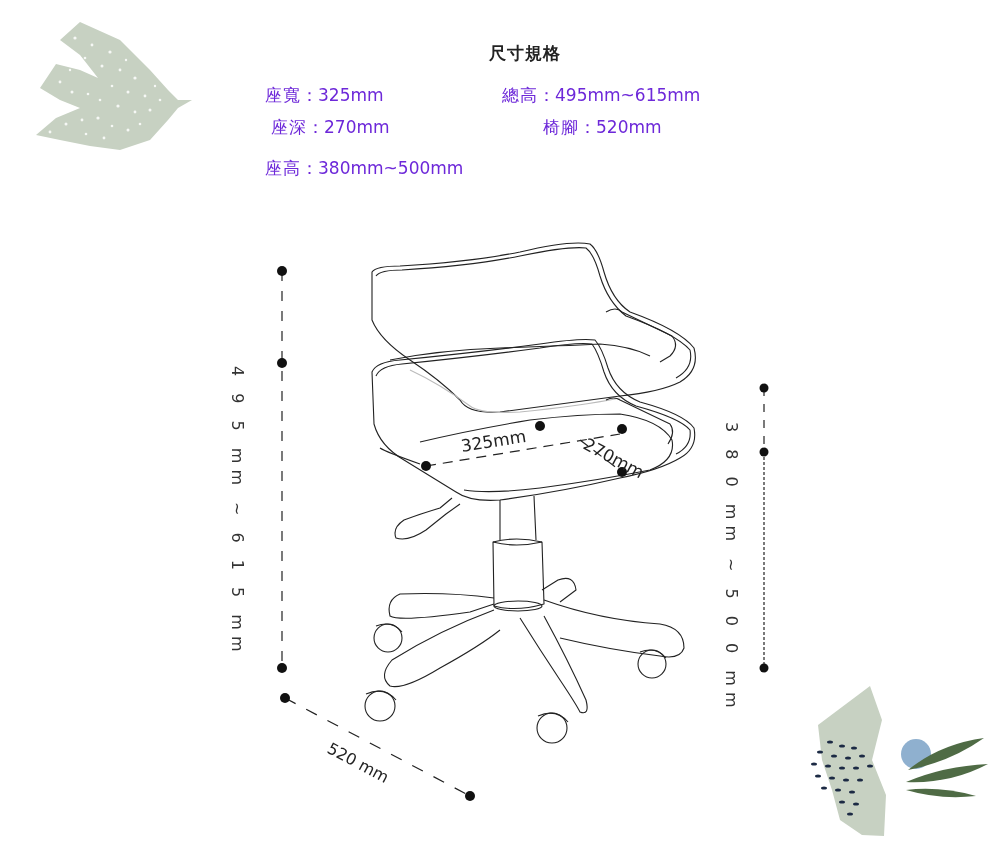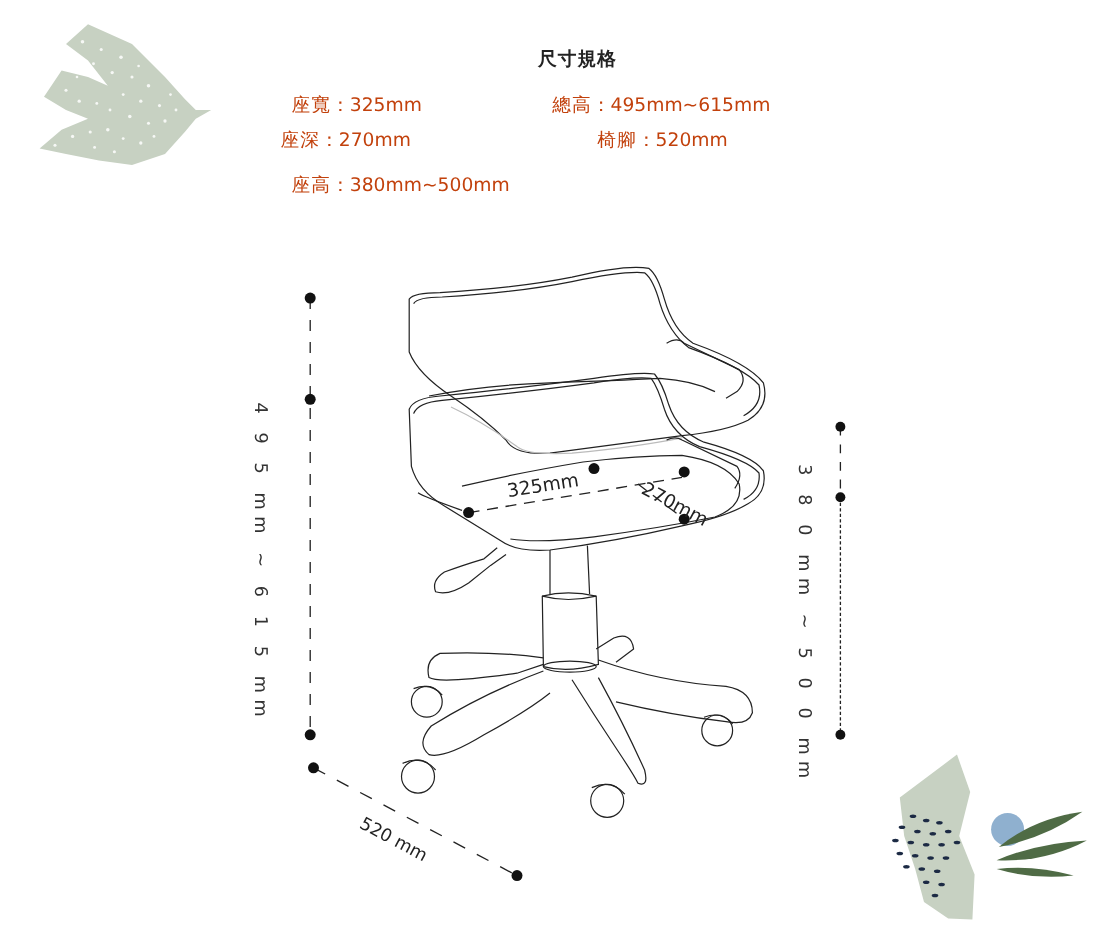--- a/index.html
+++ b/index.html
@@ -1,20 +1,20 @@
 <!DOCTYPE html>
 <html><head>
 <meta charset="utf-8">
 <style>
   html, body { margin:0; padding:0; background:#ffffff; }
   body { width:1000px; height:850px; position:relative; overflow:hidden;
          font-family:"DejaVu Sans","Liberation Sans",sans-serif; color:#222; }
   .title { position:absolute; left:0; width:1000px; top:42px; text-align:center;
            font-size:17px; font-weight:bold; letter-spacing:1px;margin-left:25px; }
-  .spec { position:absolute; font-size:17px; color:#c2410c; white-space:nowrap; }
+  .spec { position:absolute; font-size:17px; color:#6d28d9; white-space:nowrap; }
   .spec .label { letter-spacing:1px; }
   .vlabel { position:absolute; font-size:16px; color:#333; letter-spacing:6px;
             writing-mode:vertical-rl; white-space:nowrap; }
   svg { position:absolute; left:0; top:0; }
   .dimlabel { font-family:"DejaVu Sans","Liberation Sans",sans-serif; fill:#222; }
 </style>
 </head>
 <body>
 
 <svg width="1000" height="850">
@@ -157,21 +157,21 @@
   <text class="dimlabel" x="462" y="452" font-size="17" transform="rotate(-9 462 452)">325mm</text>
   <text class="dimlabel" x="582" y="448" font-size="17" transform="rotate(28 582 448)">270mm</text>
   <text class="dimlabel" x="326" y="752" font-size="16" transform="rotate(28 326 752)">520 mm</text>
 </svg>
 
 <div class="title">尺寸規格</div>
 
 <div class="spec" style="left:265px; top:84px;">
   <span class="label">座寬</span><span>：</span><span>325mm</span>
 </div>
-<div class="spec" style="left:255px; top:116px;">
+<div class="spec" style="left:271px; top:116px;">
   <span class="label">座深</span><span>：</span><span>270mm</span>
 </div>
 <div class="spec" style="left:265px; top:157px;">
   <span class="label">座高</span><span>：</span><span>380mm~500mm</span>
 </div>
 <div class="spec" style="left:502px; top:84px;">
   <span class="label">總高</span><span>：</span><span>495mm~615mm</span>
 </div>
 <div class="spec" style="left:527px; top:116px;margin-left:16px;">
   <span class="label">椅腳</span><span>：</span><span>520mm</span>

